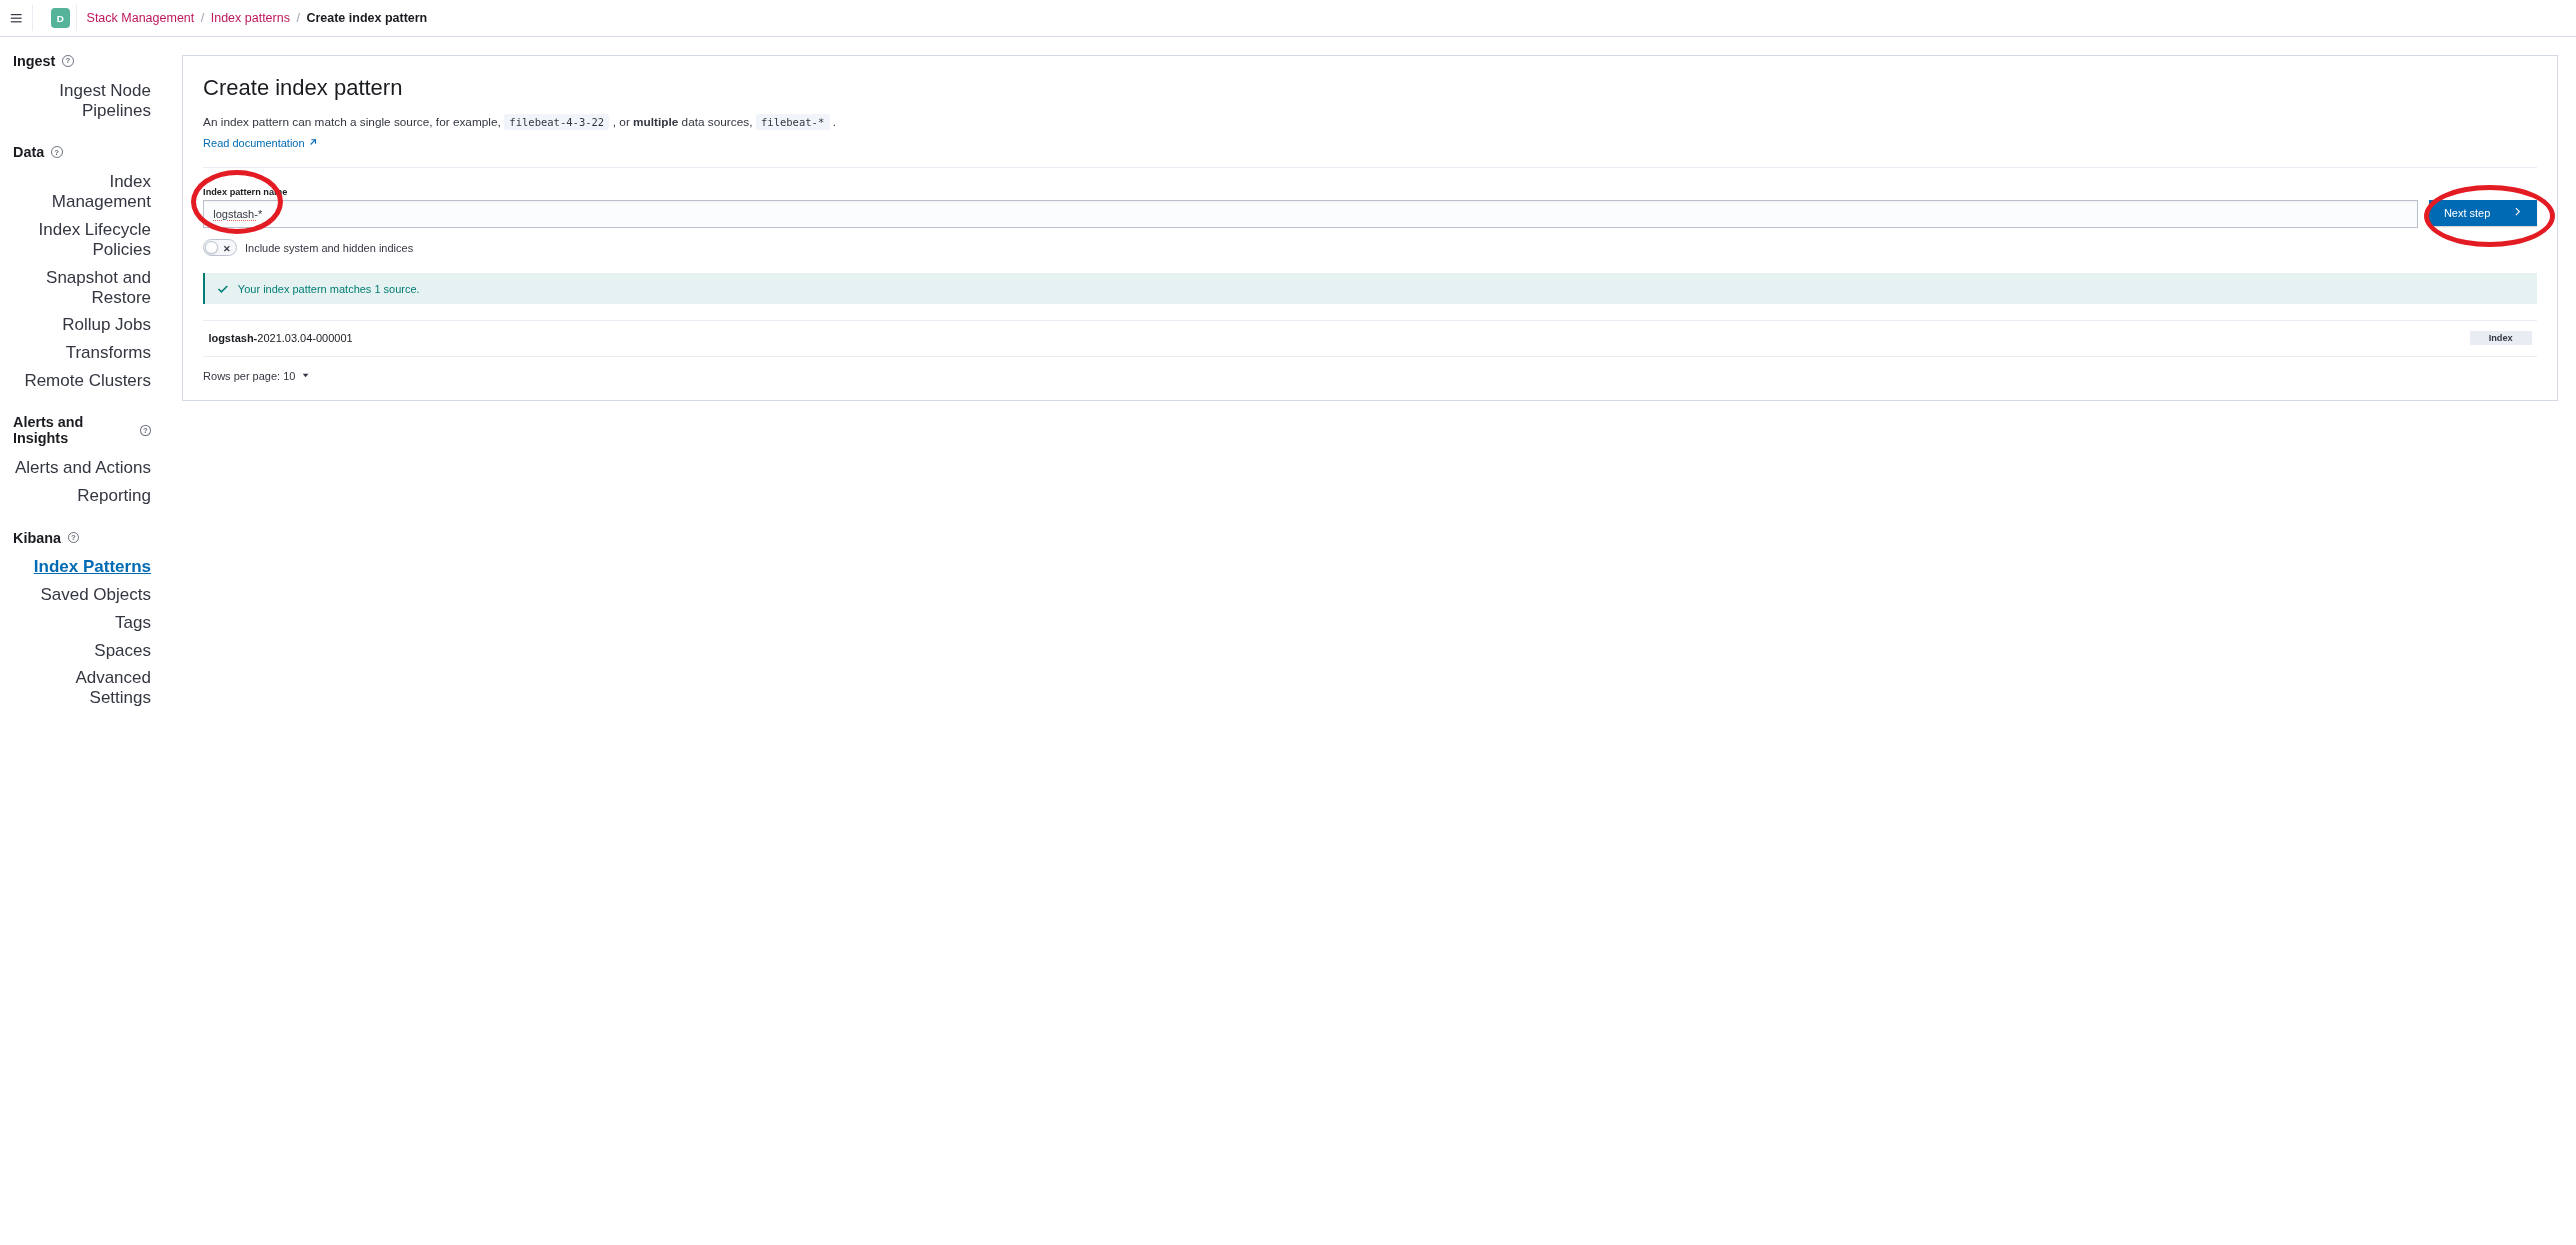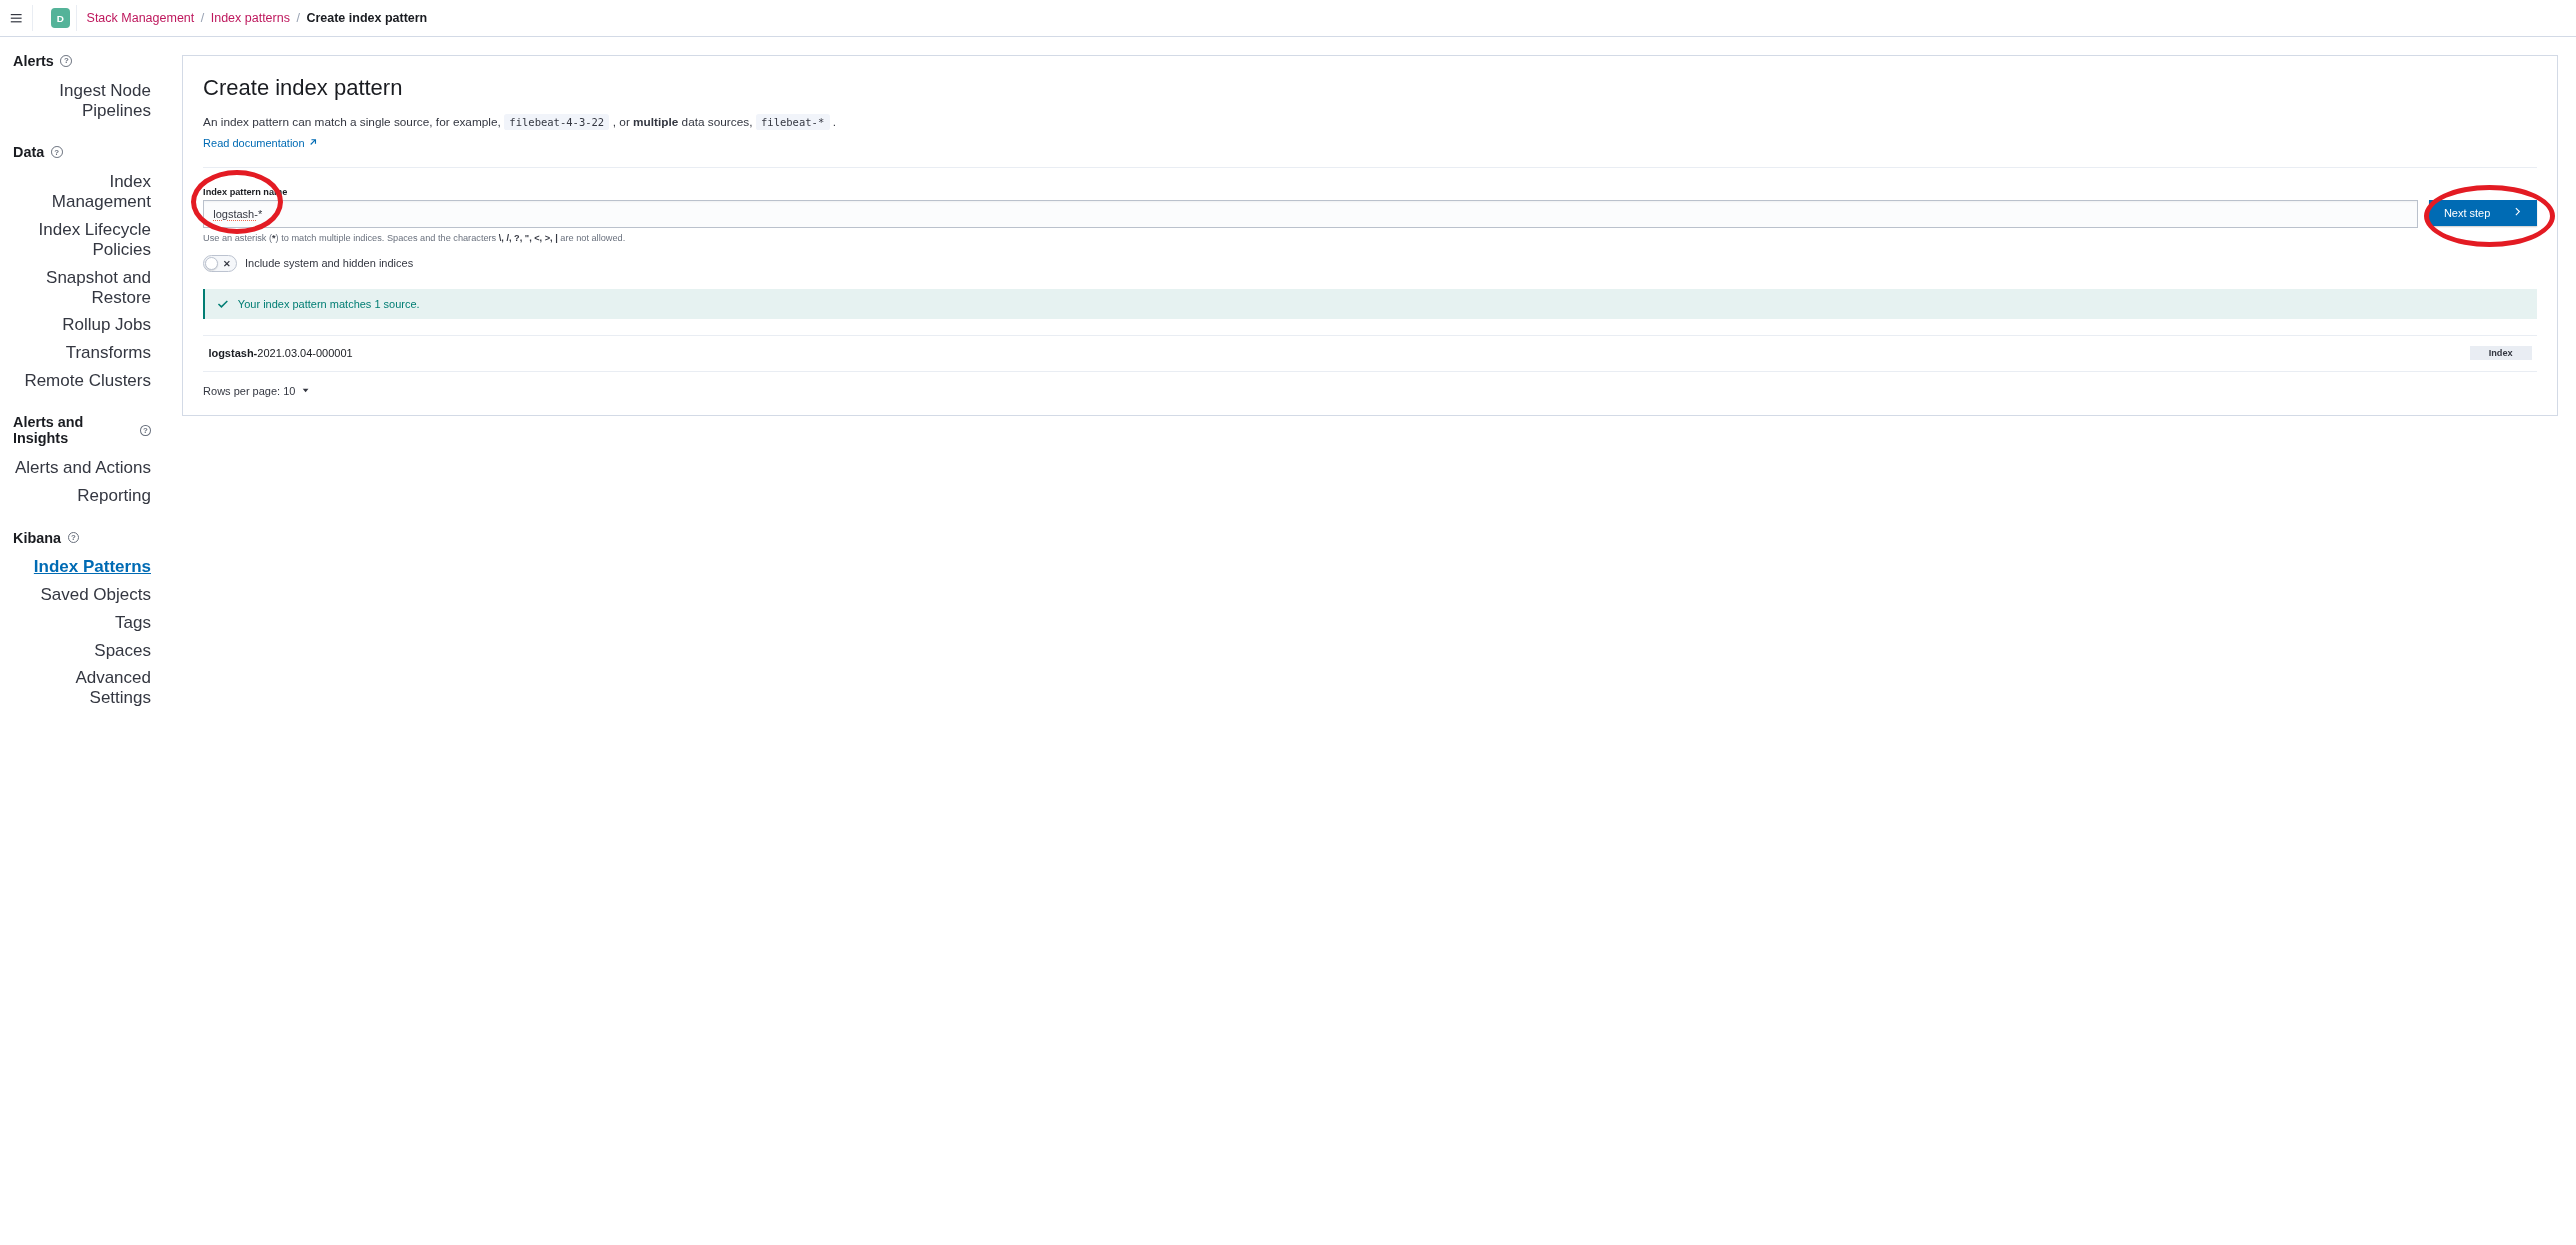--- a/index.html
+++ b/index.html
@@ -279,21 +279,21 @@
     <span class="sep">/</span>
     <span class="crumb current">Create index pattern</span>
   </div>
 </div>
 
 <div class="layout">
   <aside class="sidebar">
 
     <div class="side-section">
       <div class="side-heading">
-        <span>Alerts</span>
+        <span>Ingest</span>
         <span class="help-icon">?</span>
       </div>
       <ul class="side-items">
         <li>Ingest Node Pipelines</li>
       </ul>
     </div>
 
     <div class="side-section">
       <div class="side-heading">
         <span>Data</span>
@@ -373,23 +373,20 @@
           <div class="red-ellipse right"></div>
           <button class="next-btn">
             <span>Next step</span>
             <svg viewBox="0 0 16 16">
                 <polyline points="5,2 11,8 5,14"></polyline>
               </svg>
           </button>
         </div>
       </div>
 
-      <div class="hint">
-        <span>Use an asterisk (</span><span class="chars">*</span><span>) to match multiple indices. Spaces and the characters </span><span class="chars">\, /, ?, ", &lt;, &gt;, |</span><span> are not allowed.</span>
-      </div>
 
       <div class="toggle-row">
         <div class="switch">
           <div class="thumb"></div>
           <span class="x">✕</span>
         </div>
         <span class="toggle-label">Include system and hidden indices</span>
       </div>
 
       <div class="callout">

